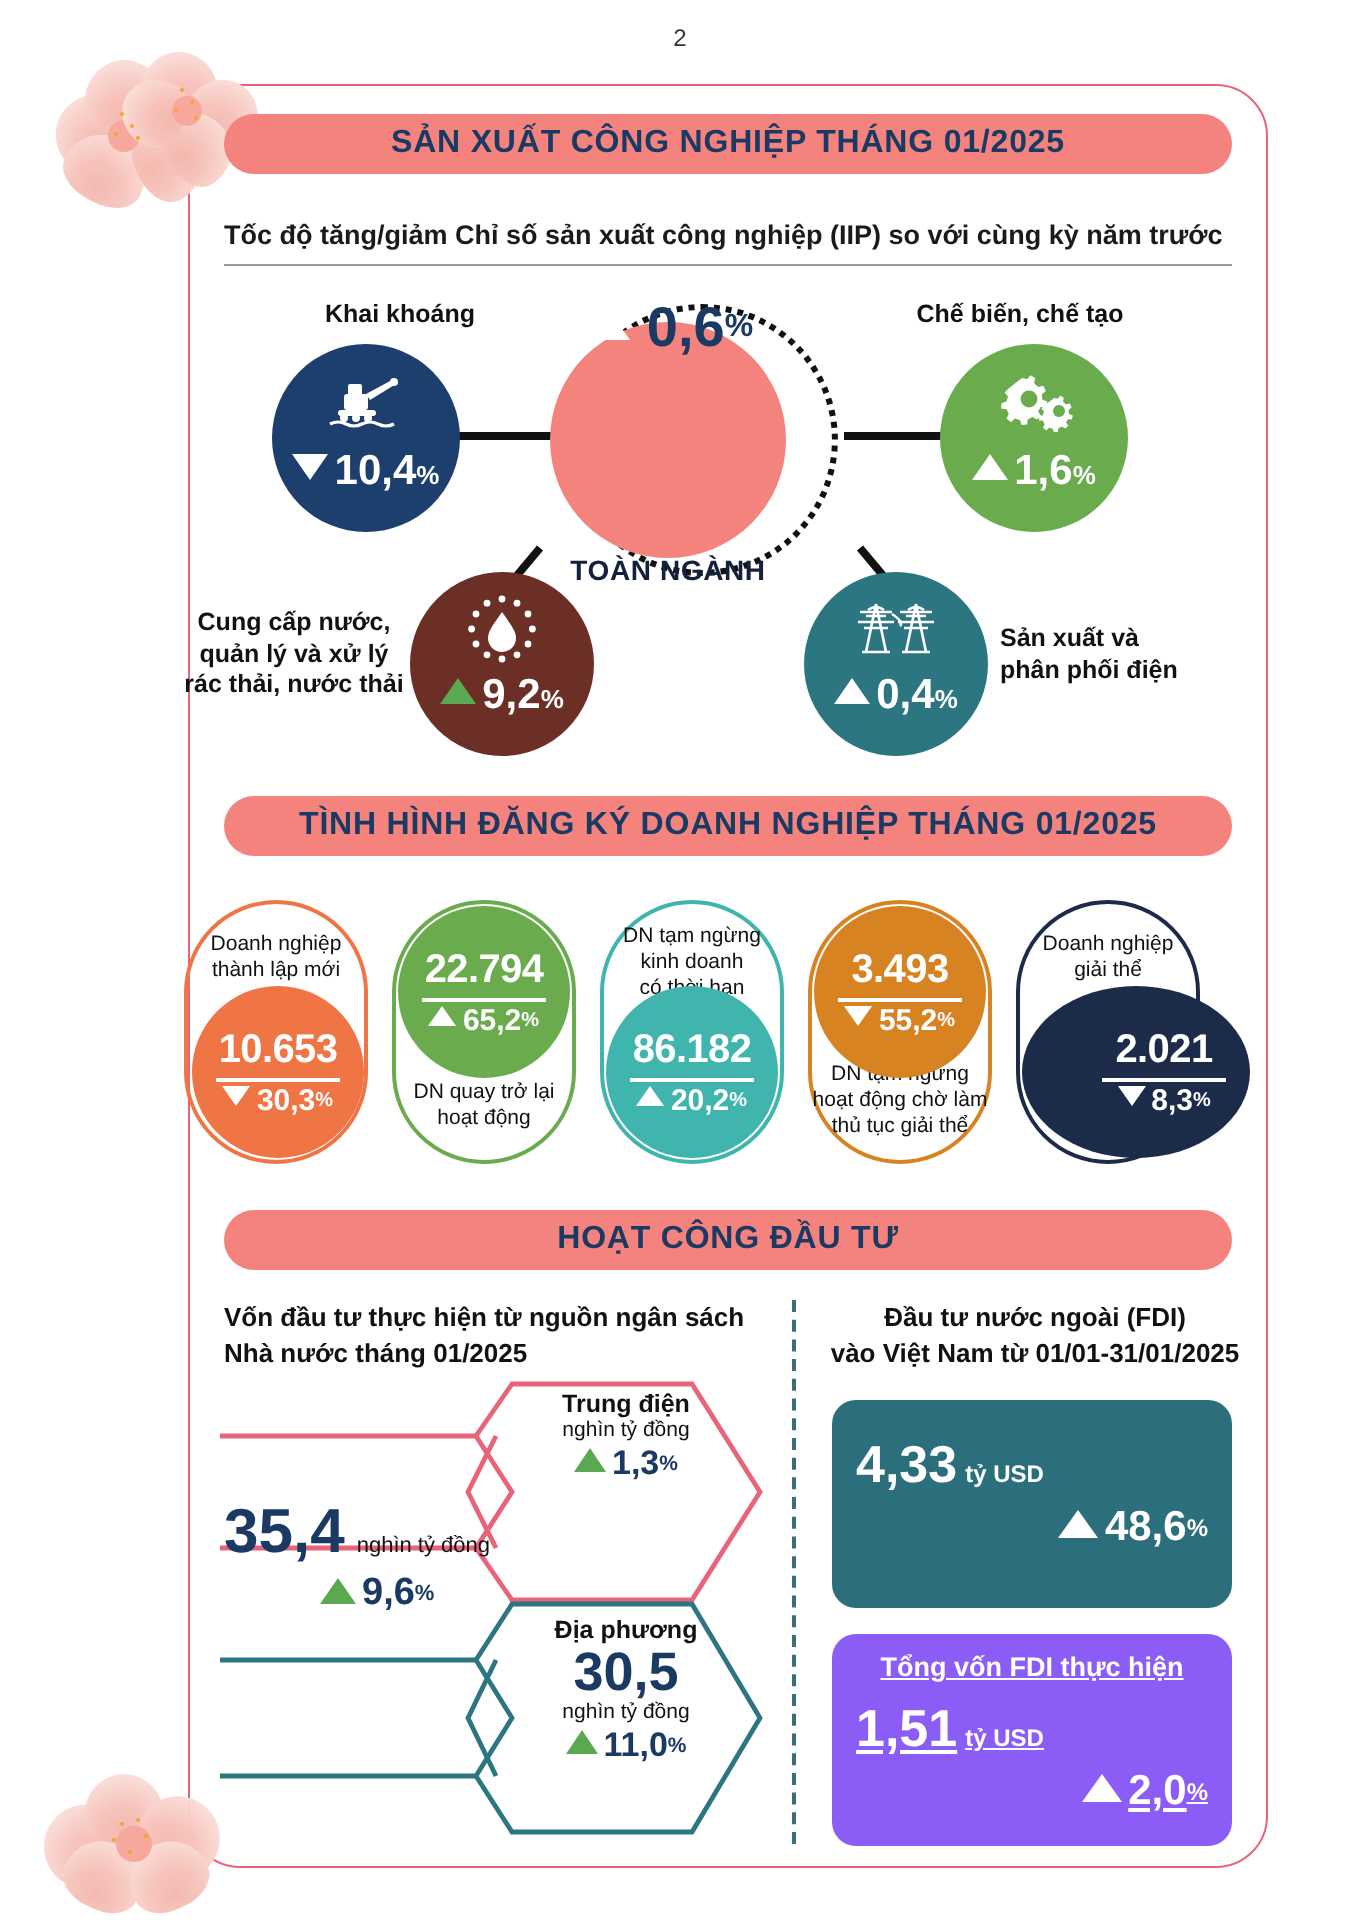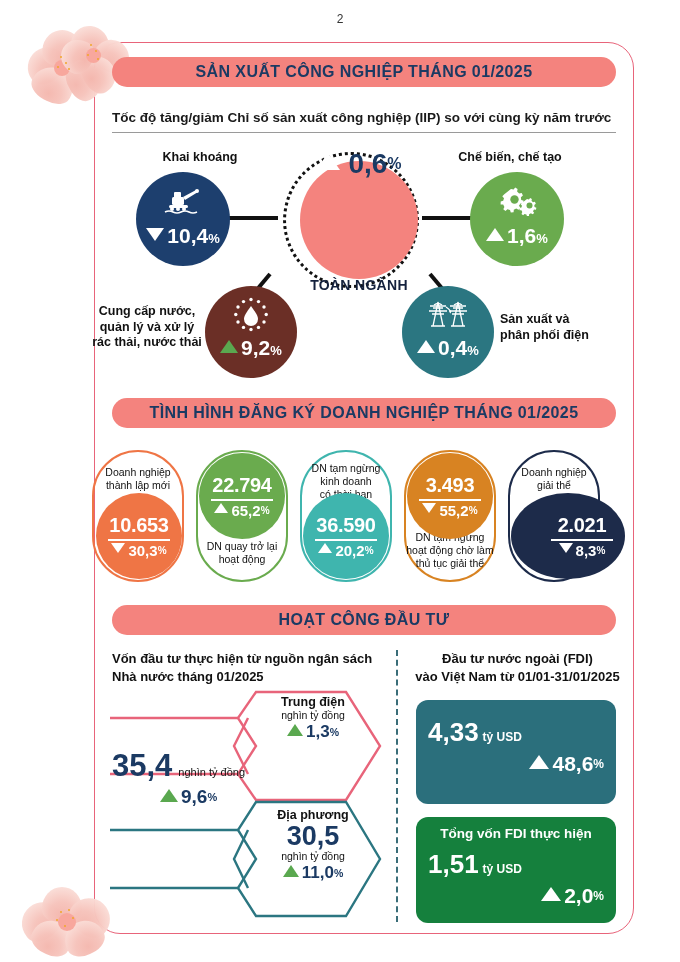--- a/index.html
+++ b/index.html
@@ -229,21 +229,21 @@
     </g>
   </svg>
   <div class="val">
     <span class="tri up"></span>
     <span>0,4</span>
     <span class="pct">%</span>
   </div>
 </div>
 
 <div class="center-ring" style="left:283px;top:152px;width:136px;height:136px;"></div>
-<div class="center-circ" style="left:300px;top:161px;width:118px;height:118px;gap:44px;">
+<div class="center-circ" style="left:275px;top:161px;width:118px;height:118px;gap:44px;">
   <div class="center-top">
     <span class="tri up"></span>
     <span>0,6</span>
     <span class="pct">%</span>
   </div>
   <div class="center-div"></div>
   <div class="center-lbl">TOÀN NGÀNH</div>
 </div>
 
 <div class="banner" style="top:398px;">TÌNH HÌNH ĐĂNG KÝ DOANH NGHIỆP THÁNG 01/2025</div>
@@ -274,21 +274,21 @@
   </div>
   <div class="lbl" style="white-space:pre-line;">DN quay trở lại
 hoạt động</div>
 </div>
 
 <div class="bizcard" style="left:300px;top:450px;border-color:#3fb5ae;justify-content:flex-start;padding-top:10px;">
   <div class="lbl" style="white-space:pre-line;">DN tạm ngừng
 kinh doanh
 có thời hạn</div>
   <div class="bizdisc" style="background:#3fb5ae;position:absolute;bottom:1px;left:1px;">
-    <div class="num">36.590</div>
+    <div class="num">86.182</div>
     <div class="hr"></div>
     <div class="chg">
       <span class="tri up"></span>
       <span>20,2</span>
       <span class="pct">%</span>
     </div>
   </div>
 </div>
 
 <div class="bizcard" style="left:404px;top:450px;border-color:#d88322;justify-content:flex-end;padding-bottom:10px;">
@@ -380,21 +380,21 @@
     <span>4,33</span>
     <span class="u">tỷ USD</span>
   </div>
   <div class="c" style="margin-top:4px;">
     <span class="tri up"></span>
     <span>48,6</span>
     <span class="pct">%</span>
   </div>
 </div>
 
-<div class="fdibox" style="left:416px;top:817px;height:106px;background:#15803d;">
+<div class="fdibox" style="left:416px;top:817px;height:106px;background:#8b5cf6;text-decoration:underline;">
   <div class="t">Tổng vốn FDI thực hiện</div>
   <div class="n" style="margin-top:8px;">
     <span>1,51</span>
     <span class="u">tỷ USD</span>
   </div>
   <div class="c" style="margin-top:4px;">
     <span class="tri up"></span>
     <span>2,0</span>
     <span class="pct">%</span>
   </div>

